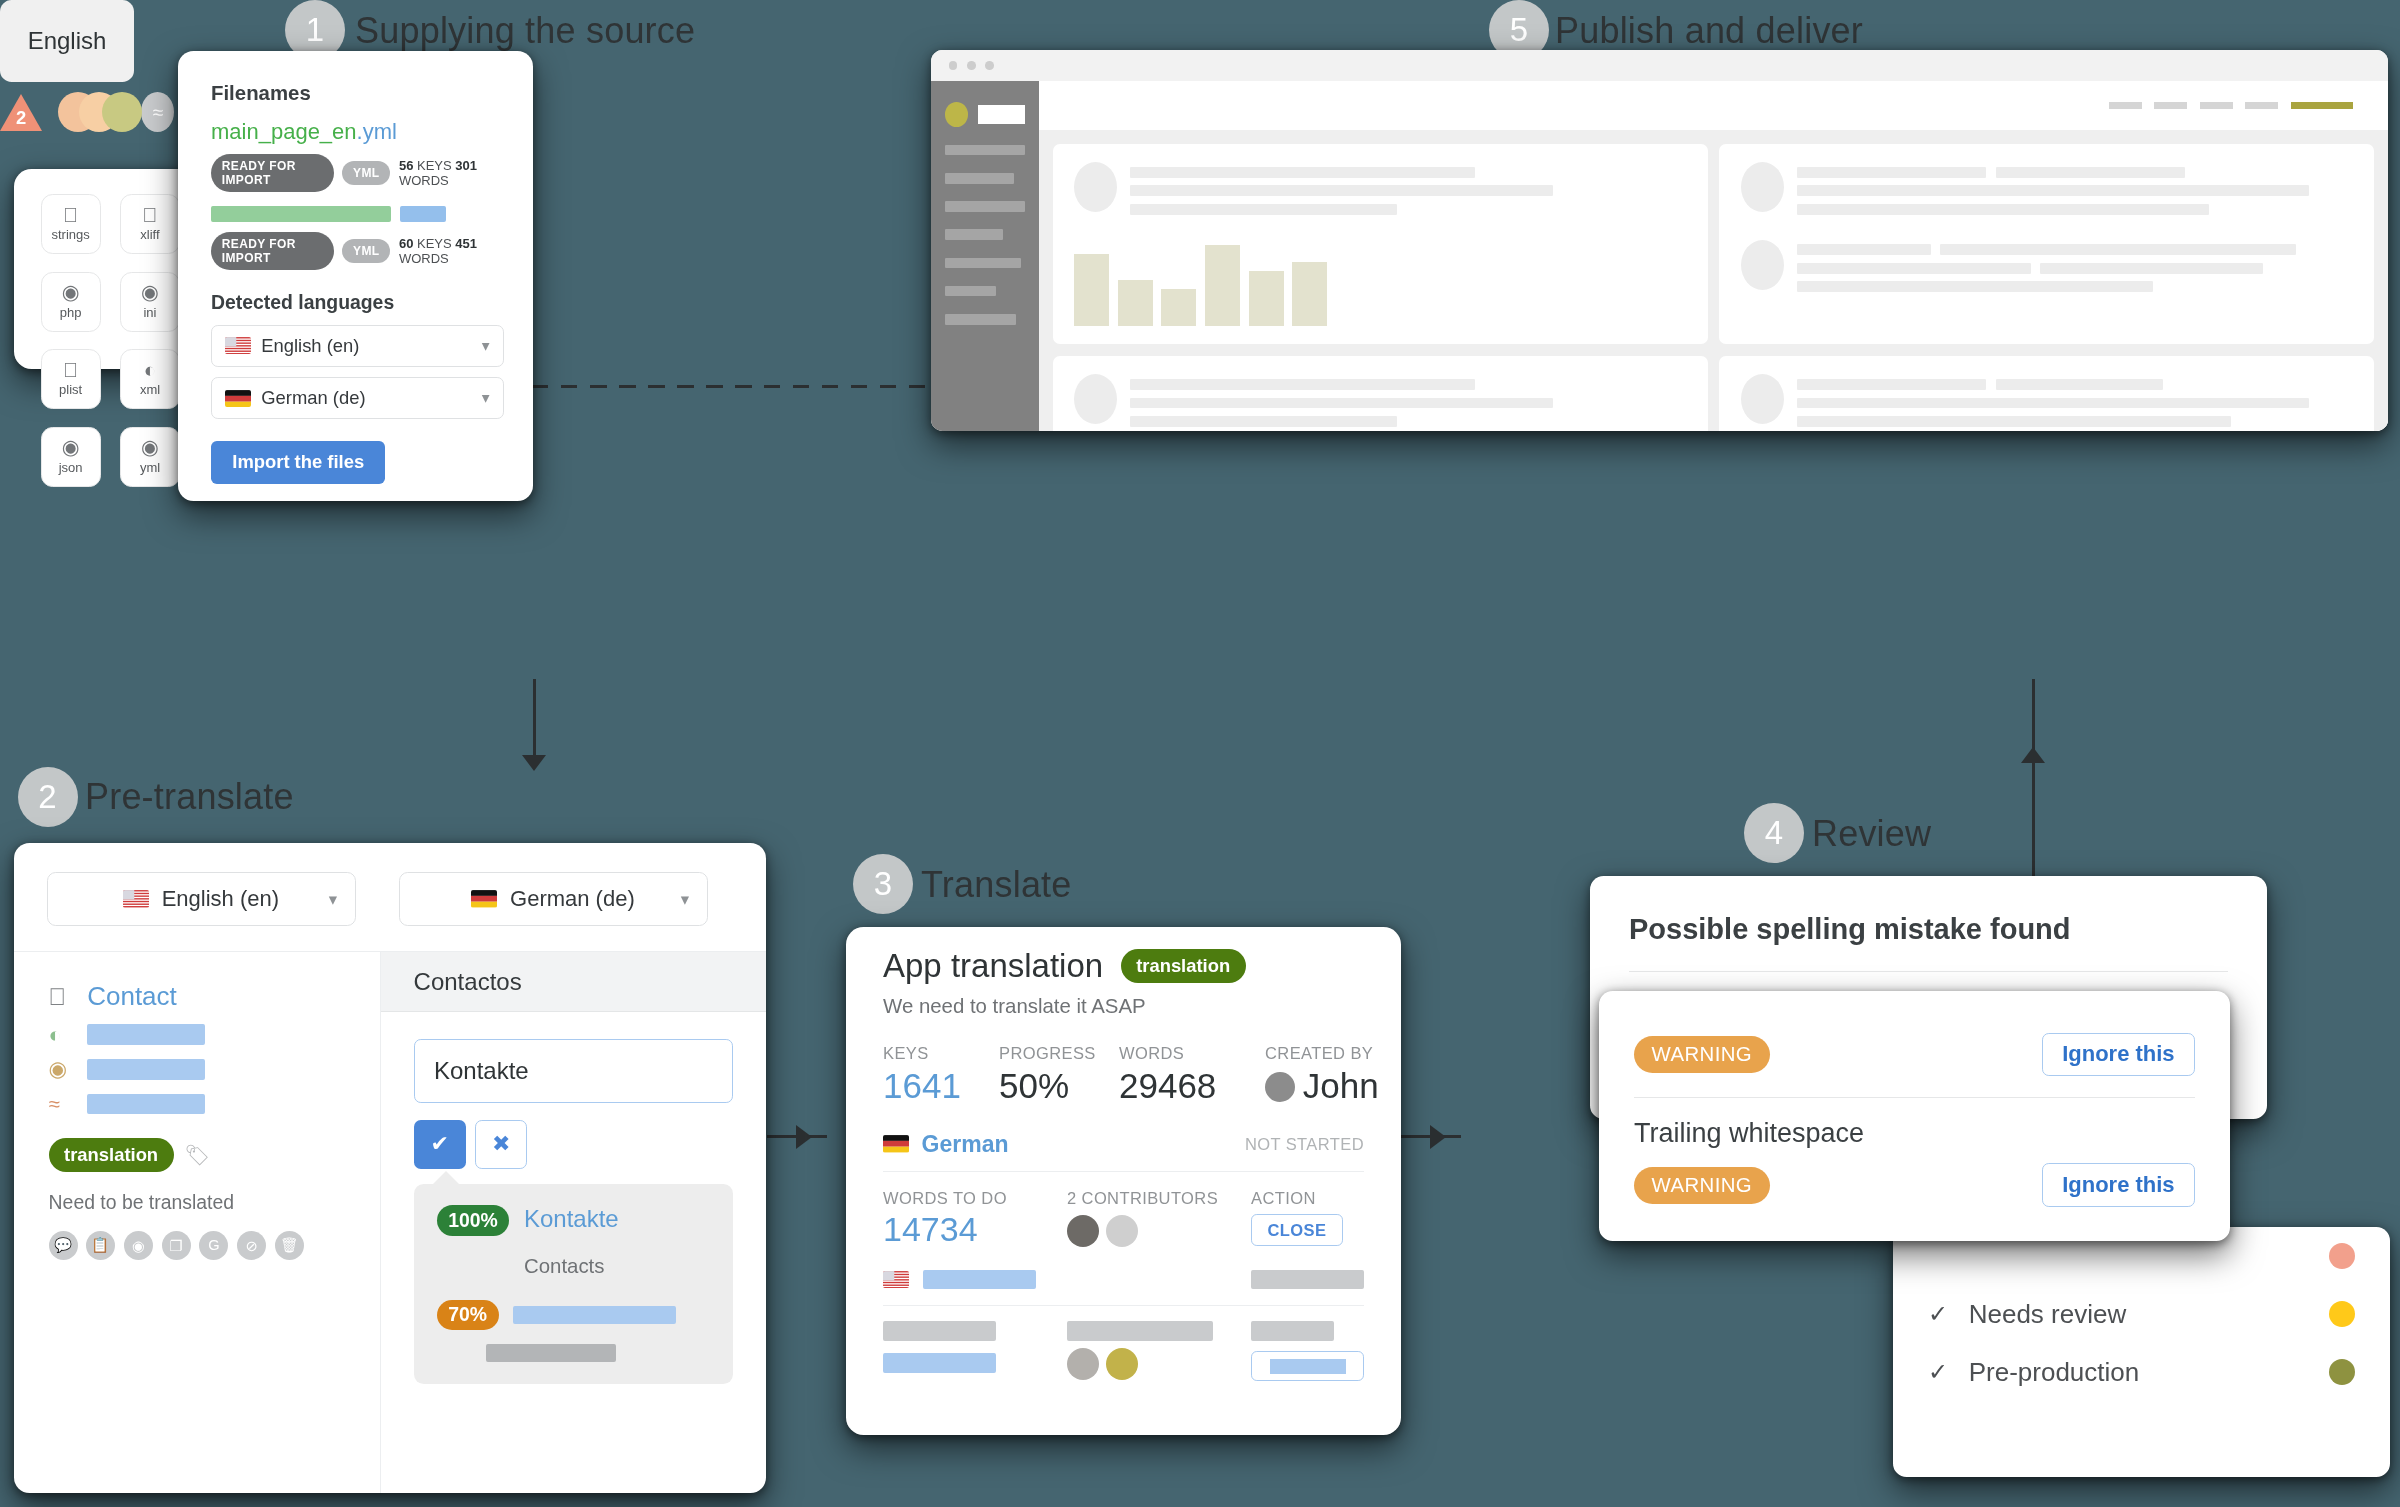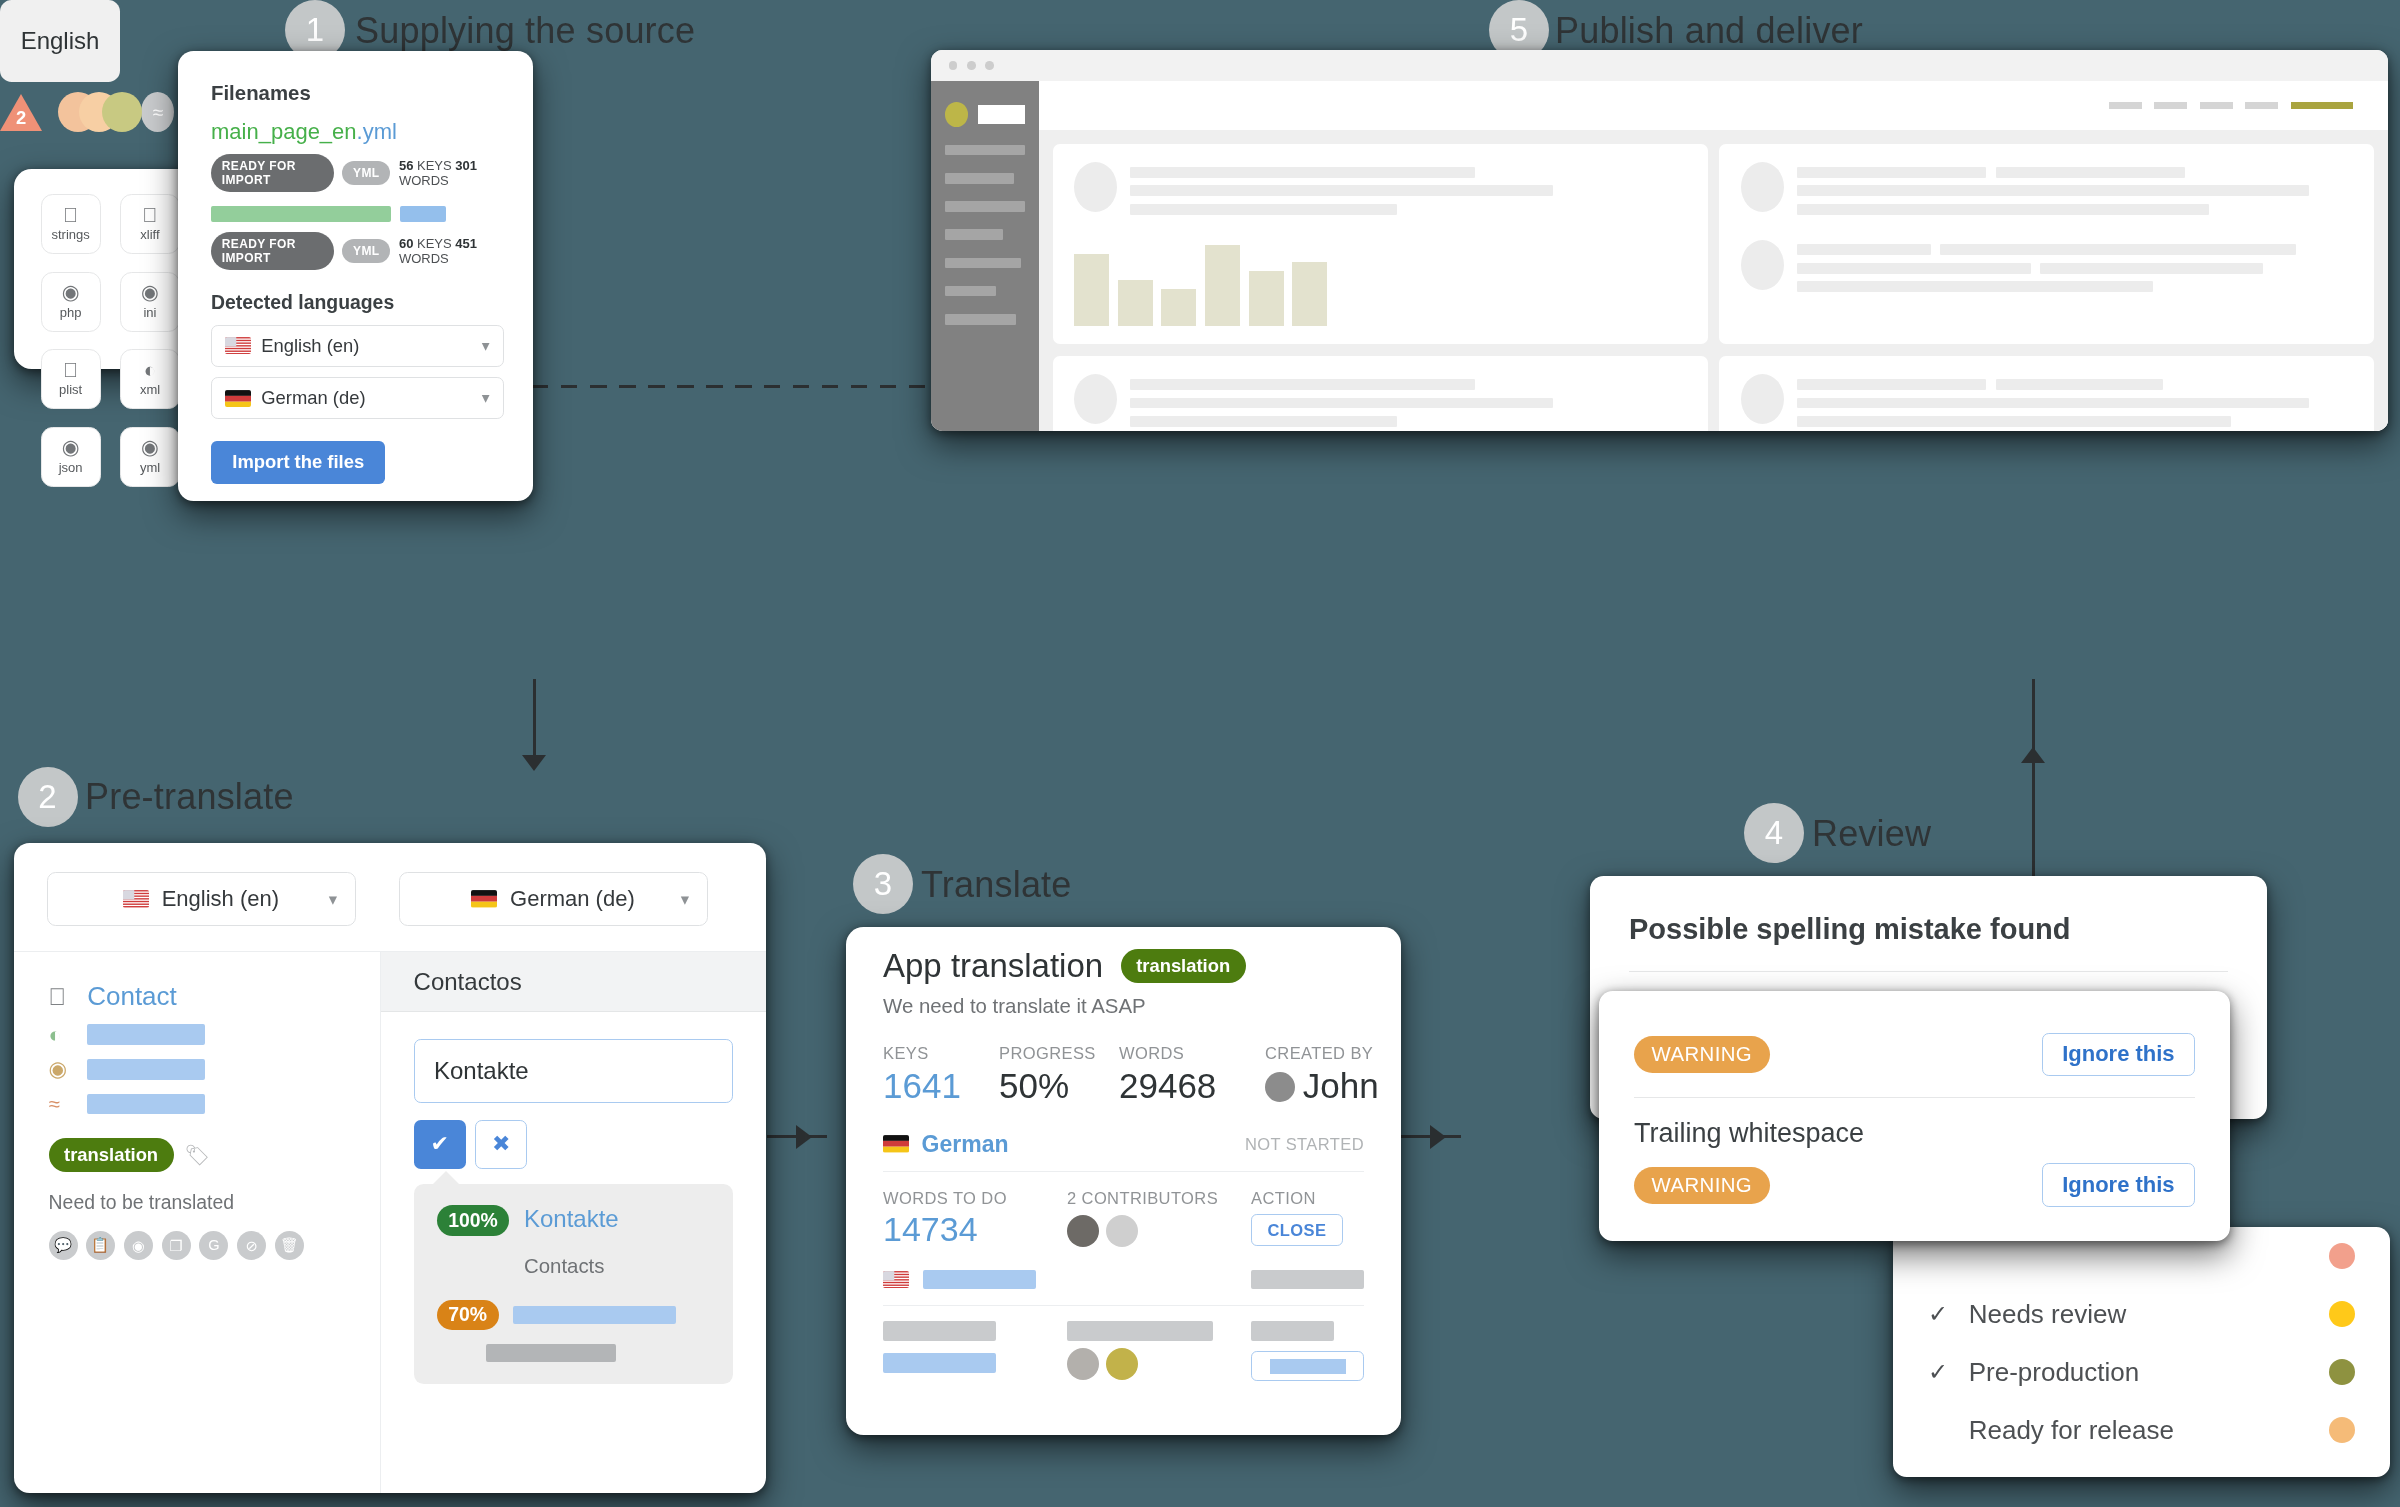--- a/index.html
+++ b/index.html
@@ -172,21 +172,21 @@
   .sk-row{display:flex;align-items:center;justify-content:space-between;margin-top:21.3px;
     padding-bottom:15.5px;border-bottom:1px solid #eceef0;}
   .sk-blue{height:19.4px;width:113px;background:#a9caf0;border-radius:1.9px;}
   .sk-grey{height:19.4px;width:113px;background:#c9cbcd;border-radius:1.9px;}
   .sk-row2{display:flex;margin-top:15.5px;}
   .sk-btn{height:30px;width:113px;border:1px solid #a9caf0;border-radius:5.8px;
     display:flex;align-items:center;justify-content:center;}
   .sk-btn i{display:block;height:14.6px;width:76px;background:#a9caf0;}
 
   
-  #english{ left:1468px; top:1085px; width:120px; height:82px; border-radius:11.6px;
+  #english{ left:1468px; top:1085px; width:134px; height:82px; border-radius:11.6px;
     background:#f0f0f0; display:flex;align-items:center;justify-content:center;
     font-size:24px;color:#2f3436; }
   #spellcard{ left:1590px; top:876px; width:677px; height:243px; border-radius:13.6px; }
   .sp-h{font-size:29px;color:#3b4043;font-weight:700;padding:37px 39px 0 39px;}
   .sp-div{height:1px;background:#e6e7e8;margin:25px 39px 0 39px;}
   .sp-link{font-size:26px;color:#5b9bd5;padding:19.4px 39px 0 39px;text-align:right;}
   #statuscard{ left:1893px; top:1227px; width:497px; height:250px; border-radius:13.6px; }
   .st-item{display:flex;align-items:center;justify-content:space-between;padding:0 35px;height:58px;}
   .st-l{display:flex;align-items:center;gap:19.4px;font-size:26px;color:#4d5053;}
   .st-check{width:21.3px;color:#4d5053;font-size:24px;}
@@ -686,27 +686,20 @@
       </span>
       <span class="st-dot" style="background:#ffc919"></span>
     </div>
     <div class="st-item">
       <span class="st-l">
         <span class="st-check">✓</span>
         <span>Pre-production</span>
       </span>
       <span class="st-dot" style="background:#8e9240"></span>
     </div>
-    <div class="st-item">
-      <span class="st-l">
-        <span class="st-check"></span>
-        <span>Ready for release</span>
-      </span>
-      <span class="st-dot" style="background:#f5bb78"></span>
-    </div>
   </div>
 
   <div id="iconsbar">
     <span class="tri">
         <span>2</span>
       </span>
     <span class="stack">
       <span class="circ" style="left:0;background:#f3c39c"></span>
       <span class="circ" style="left:21.3px;background:#f7cfa4"></span>
       <span class="circ" style="left:44px;background:#c8c982"></span>

